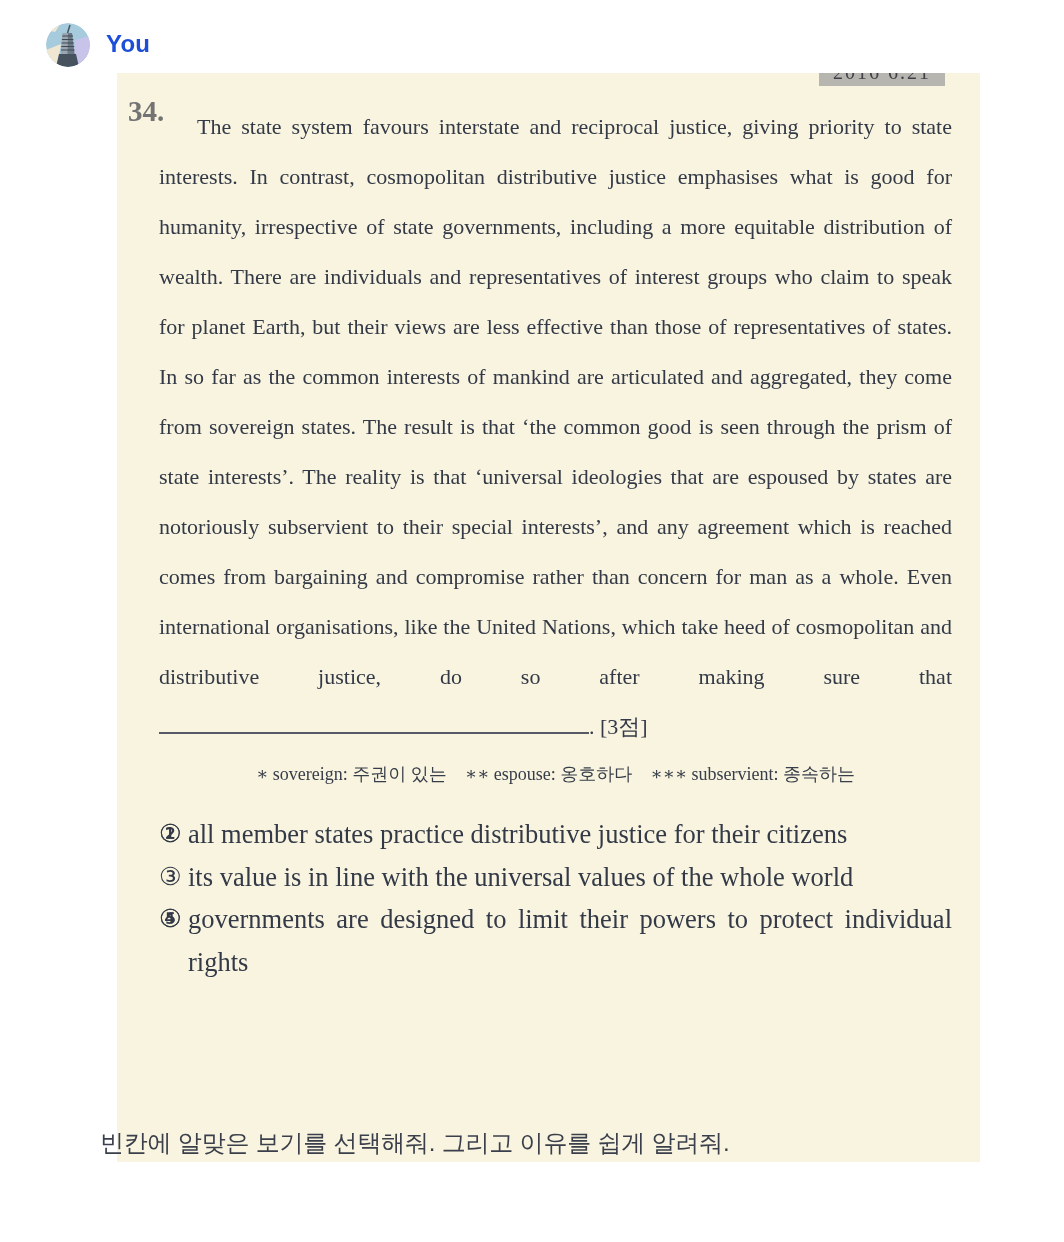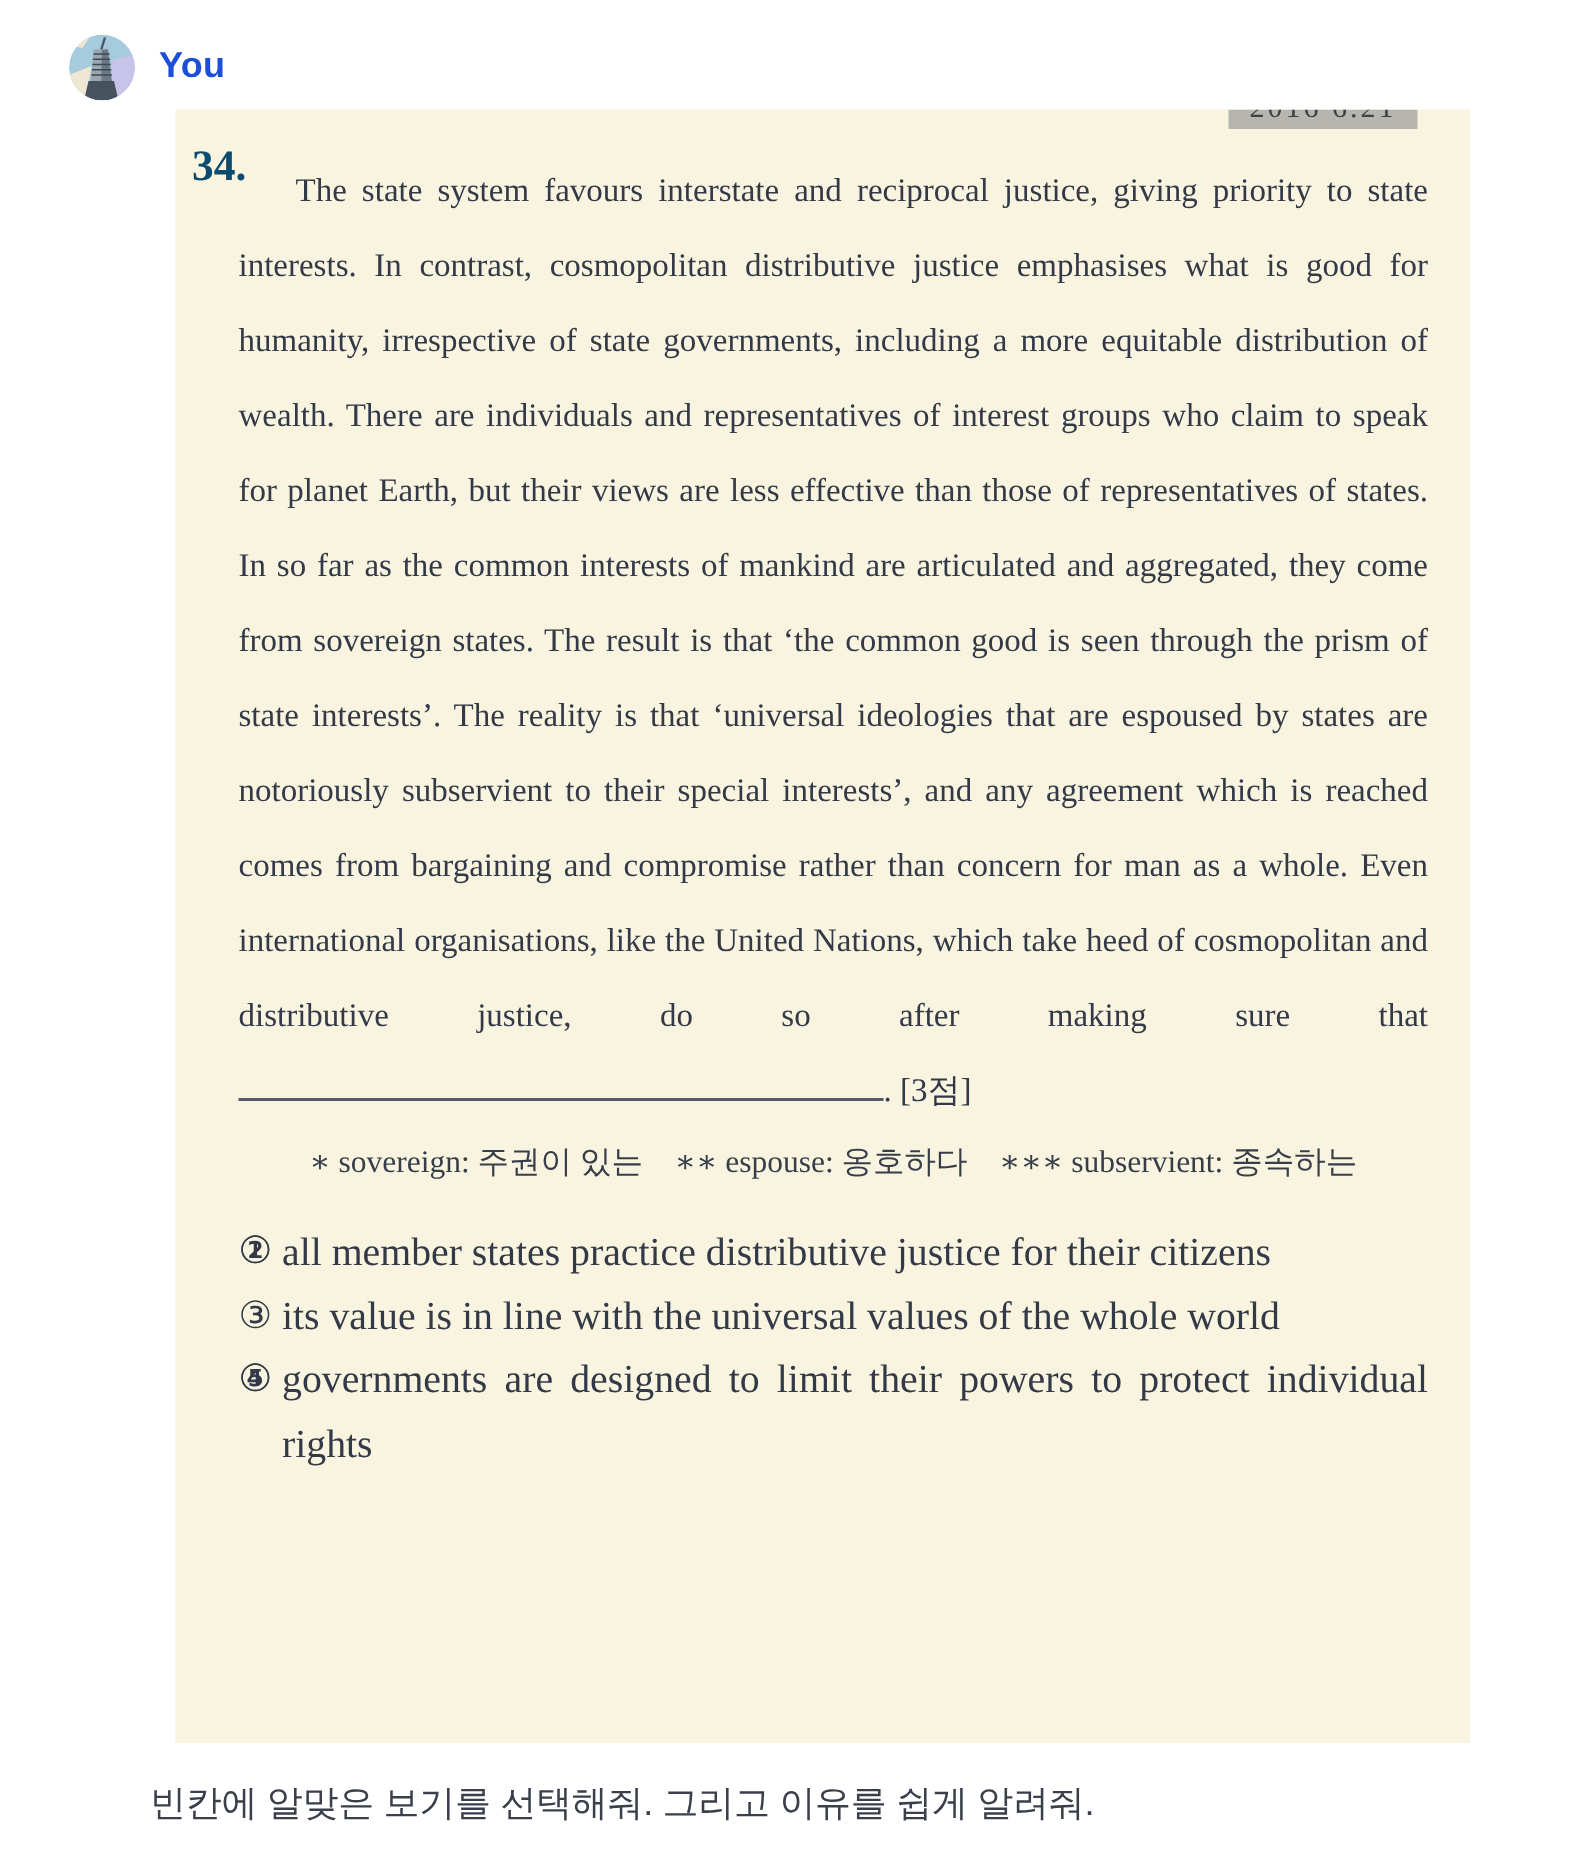--- a/index.html
+++ b/index.html
@@ -43,55 +43,55 @@
     display:block;margin-top:-12px;text-align:center;
     font-family:"Liberation Serif",serif;
     font-size:20px;letter-spacing:2px;color:#3f4146;
   }
   .exam-content{
     position:relative;
     padding:29px 28px 0 42px;
   }
   .qnum{
     position:absolute;left:11px;top:22px;
-    font-size:29px;font-weight:700;color:#0c4a6e;
+    font-size:29px;font-weight:700;color:#737373;
   }
   .passage{
     margin:0;
     font-size:22px;line-height:50px;
     text-align:justify;text-indent:38px;
   }
   .blank{
     display:inline-block;width:430px;height:20px;
     border-bottom:2px solid #555a66;
     vertical-align:baseline;
   }
   .glossary{
     margin-top:7px;
-    font-size:21px;line-height:30px;
+    font-size:18px;line-height:30px;
     text-align:center;color:#373d49;
     white-space:pre;
   }
   .options{
     margin-top:24px;list-style:none;padding:0;
   }
   .option{
     position:relative;
     padding-left:29px;
     font-size:26.5px;line-height:42.5px;
     text-align:justify;
   }
   .option .num{
     position:absolute;left:0;top:0;
     font-family:"DejaVu Sans",sans-serif;font-size:25px;
   }
 
   
   .user-message{
-    position:absolute;left:100px;top:1186px;
+    position:absolute;left:100px;top:1127px;
     font-size:24px;color:#3a3f4b;letter-spacing:-.2px;
   }
 </style>
 </head>
 <body>
 
 <div class="avatar">
   <svg viewBox="0 0 44 44">
     <defs>
         <clipPath id="av">

